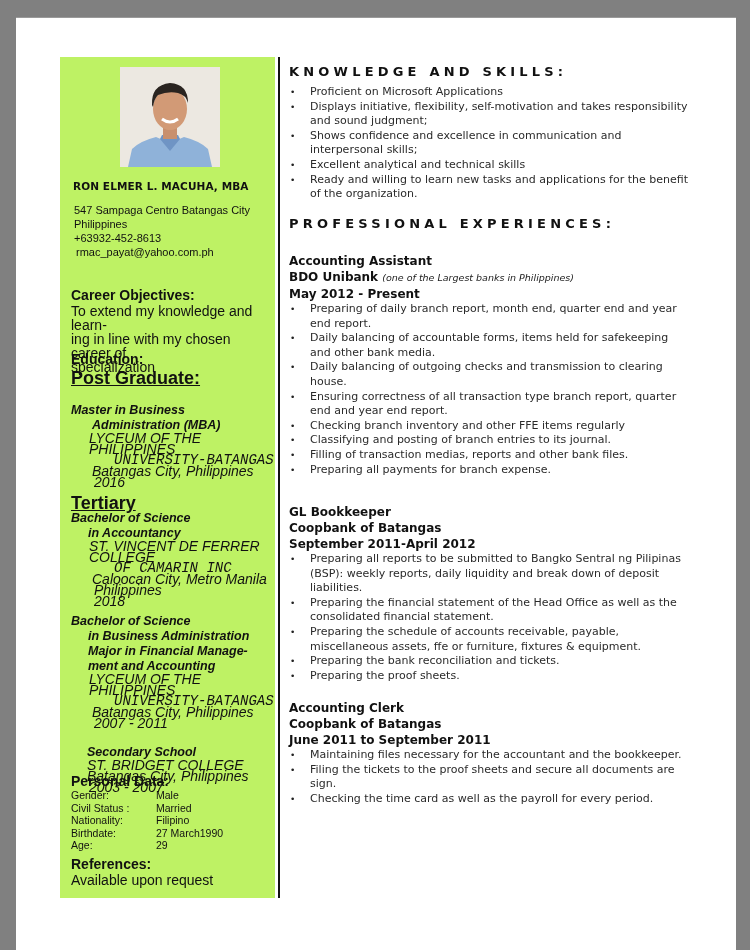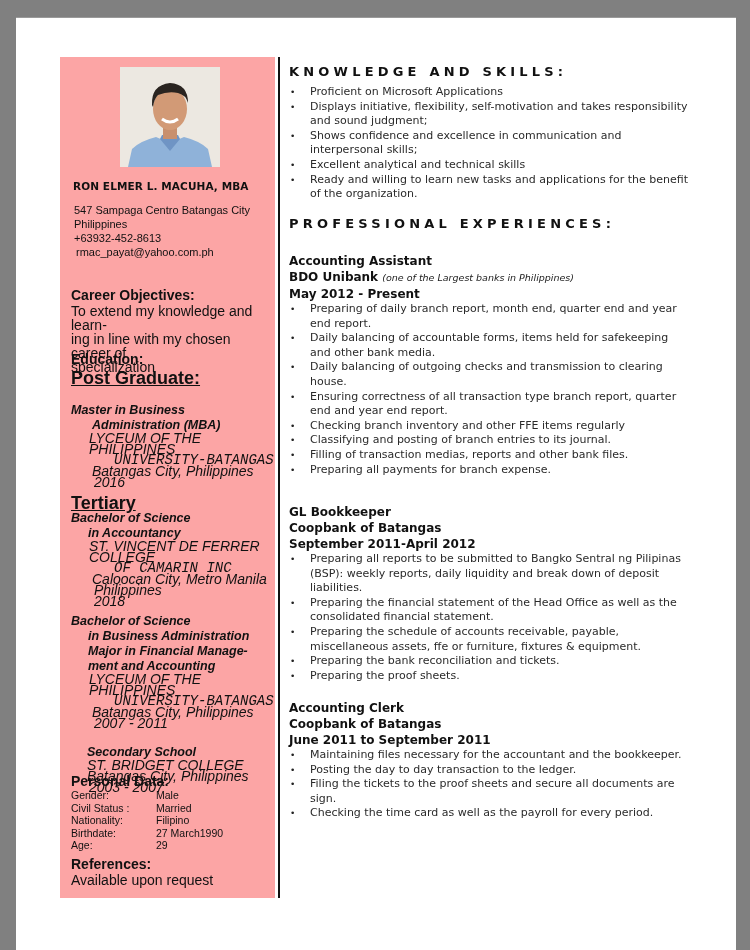--- a/index.html
+++ b/index.html
@@ -1,21 +1,21 @@
 <!DOCTYPE html>
 <html><head>
 <meta charset="utf-8">
 <style>
   * { box-sizing: border-box; margin: 0; padding: 0; }
   html, body { width: 750px; height: 950px; overflow: hidden; }
   body { background: #808080; position: relative; font-family: "Liberation Sans", sans-serif; color: #111; }
   .page { position: absolute; left: 16px; top: 17px; width: 720px; height: 940px; background: #ffffff; border-top: 1px solid #9a9a9a; }
 
   
-  .sidebar { position: absolute; left: 44px; top: 39px; width: 215px; height: 841px; background: #fca5a5; }
+  .sidebar { position: absolute; left: 44px; top: 39px; width: 215px; height: 841px; background: #bef264; }
   .photo { position: absolute; left: 60px; top: 10px; width: 100px; height: 100px; background: #ebe7e0; overflow: hidden; }
   .photo svg { display: block; }
   .name { position: absolute; left: 13px; top: 123px; font-family: "DejaVu Sans", sans-serif; font-weight: bold; font-size: 10.5px; letter-spacing: 0.1px; }
   .contact { position: absolute; left: 14px; top: 146px; font-size: 11px; line-height: 14px; }
   .contact div { white-space: nowrap; }
   .contact .email { padding-left: 2px; }
 
   .sb-section { position: absolute; left: 11px; }
   .sb-h { font-weight: bold; font-size: 14px; line-height: 16px; }
   .sb-p { font-size: 14px; line-height: 14px; width: 195px; }
@@ -207,19 +207,18 @@
         <li>Preparing the proof sheets.</li>
       </ul>
     </div>
 
     <div class="job" style="top:682px;">
       <div class="jt">Accounting Clerk</div>
       <div class="jt">Coopbank of Batangas</div>
       <div class="jt">June 2011 to September 2011</div>
       <ul class="bl">
         <li>Maintaining files necessary for the accountant and the bookkeeper.</li>
-        <li>Posting the day to day transaction to the ledger.</li>
         <li>Filing the tickets to the proof sheets and secure all documents are sign.</li>
         <li>Checking the time card as well as the payroll for every period.</li>
       </ul>
     </div>
   </div>
 </div>
 
 </body></html>

